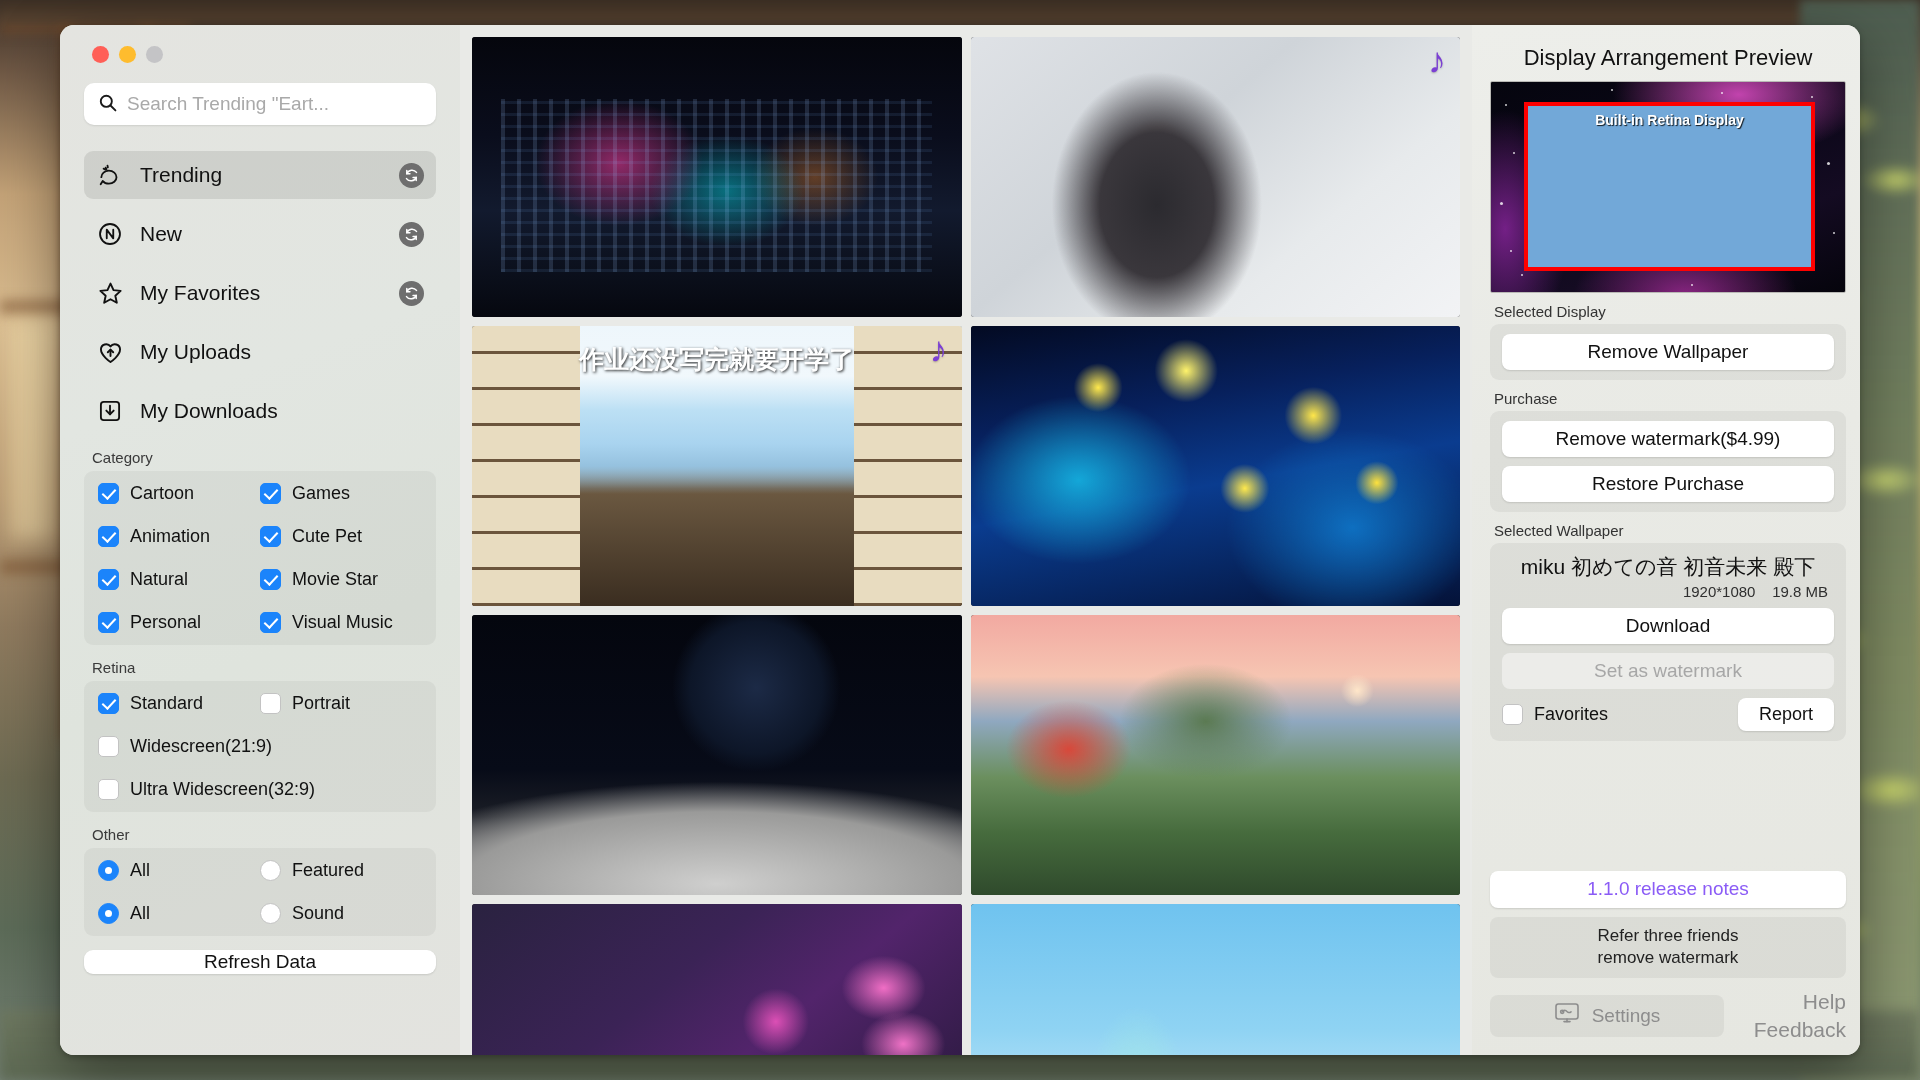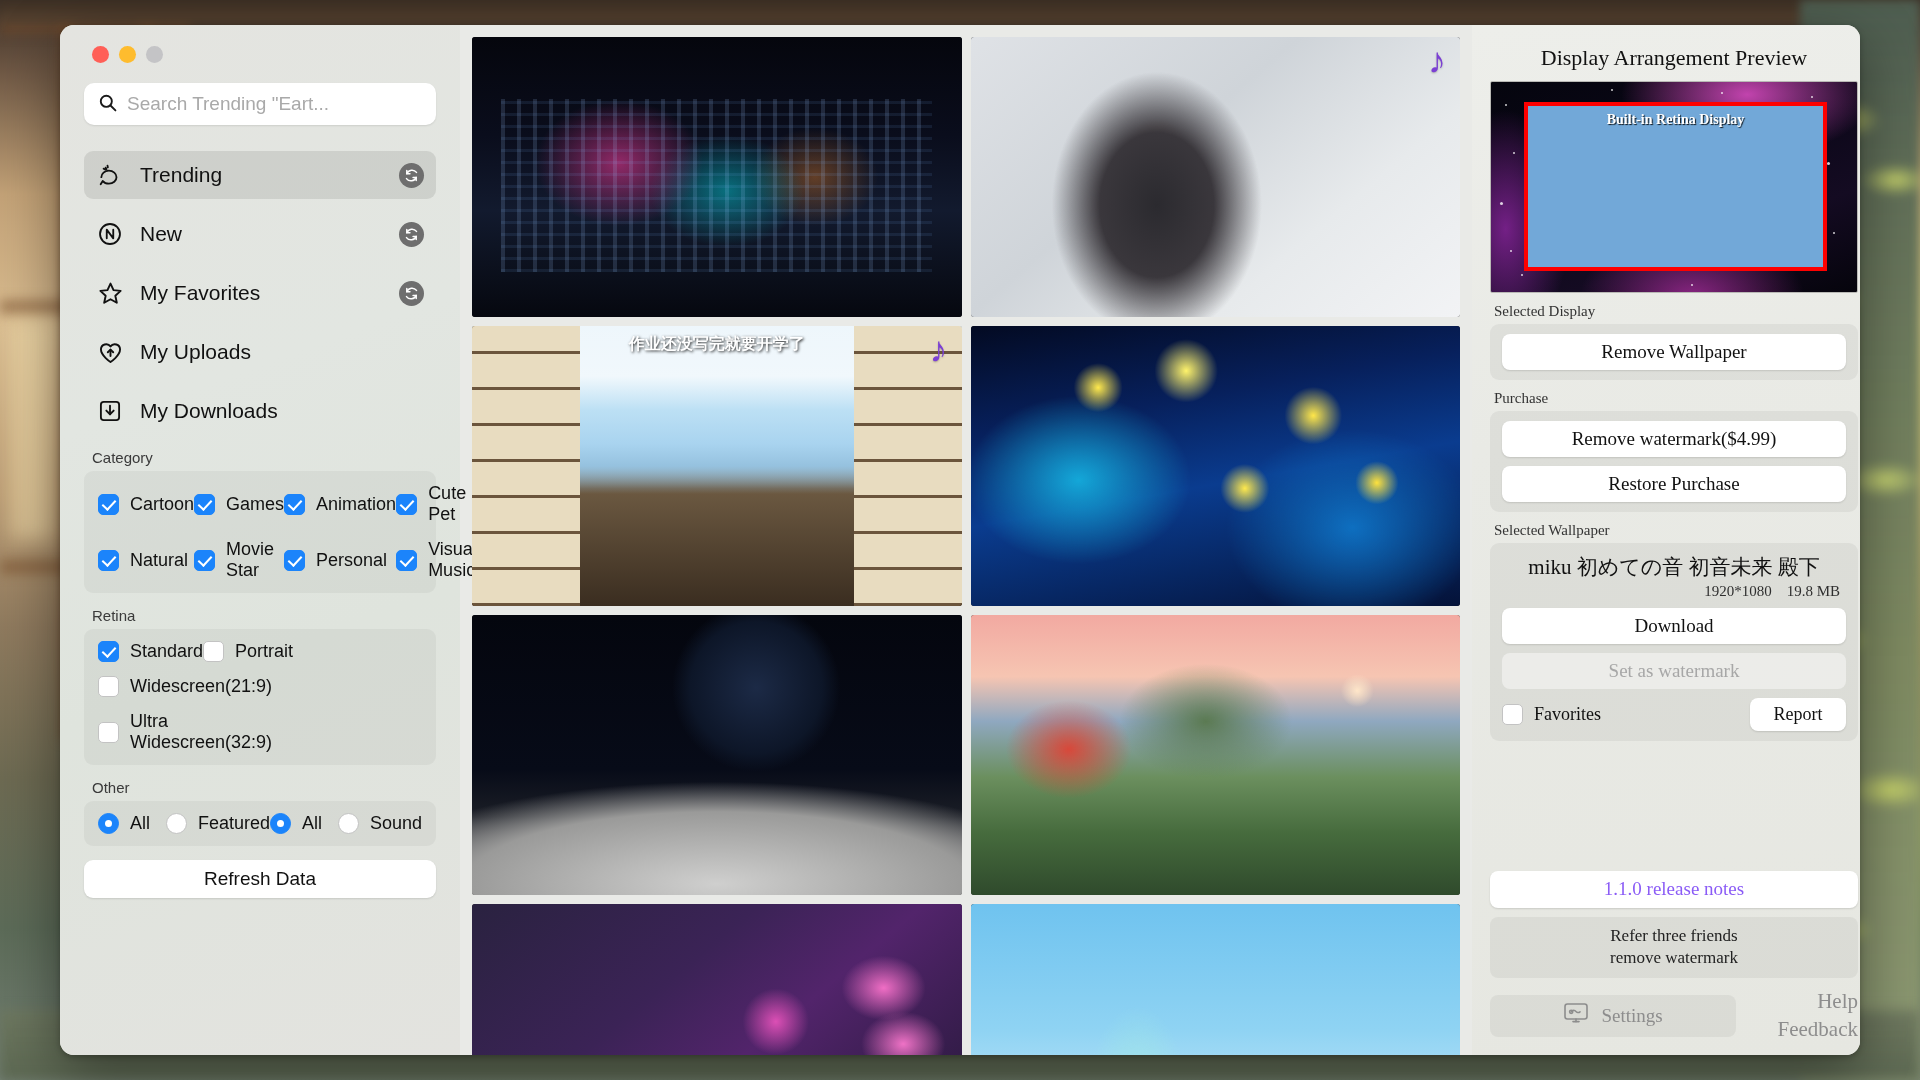--- a/index.html
+++ b/index.html
@@ -89,21 +89,21 @@
   .nav-item.active { background: rgba(0,0,0,.09); }
   .nav-label { font-size: 21px; color: #111; flex: 1; }
   .nav-ico { width: 28px; height: 28px; display: flex; align-items: center; justify-content: center; }
   .sync-btn { width: 25px; height: 25px; border-radius: 50%; background: #6e6e6e;
               display: flex; align-items: center; justify-content: center; }
 
   .group-title { font-size: 15px; color: #3a3a3a; margin: 14px 0 5px 8px; }
   .group-box {
     background: rgba(0,0,0,.045); border-radius: 9px; padding: 12px 14px;
   }
-  .opt-grid { display: grid; grid-template-columns: 1fr 1fr 1fr 1fr; row-gap: 14px; }
+  .opt-grid { display: grid; grid-template-columns: 1fr 1fr; row-gap: 22px; }
   .opt-row { display: flex; align-items: center; gap: 11px; }
   .opt-label { font-size: 18px; color: #111; }
   .cb {
     width: 21px; height: 21px; border-radius: 5px; flex: 0 0 21px;
     background: #fff; border: 1px solid #c3c3c3;
     display: flex; align-items: center; justify-content: center;
   }
   .cb.on { background: #1b84fb; border-color: #1b84fb; }
   .cb.on::after {
     content: ""; width: 6px; height: 11px; margin-top: -2px;
@@ -111,21 +111,21 @@
   }
   .rd {
     width: 21px; height: 21px; border-radius: 50%; flex: 0 0 21px;
     background: #fff; border: 1px solid #c3c3c3;
     display: flex; align-items: center; justify-content: center;
   }
   .rd.on { background: #1b84fb; border-color: #1b84fb; }
   .rd.on::after { content: ""; width: 7px; height: 7px; border-radius: 50%; background: #fff; }
 
   #refresh-btn {
-    margin-top: 14px; height: 38px; width: 100%; border-radius: 9px;
+    margin-top: 14px; height: 24px; width: 100%; border-radius: 9px;
     background: #fff; border: none; font-size: 19px; color: #111;
     box-shadow: 0 1px 2px rgba(0,0,0,.12); font-family: inherit;
   }
 
   
   #gallery {
     flex: 1; height: 100%; padding: 12px 12px 0 12px;
     background: #e9eae7;
     display: grid; grid-template-columns: 1fr 1fr;
     gap: 9px; align-content: start;
@@ -133,22 +133,22 @@
   }
   .thumb {
     position: relative; height: 280px; border-radius: 3px; overflow: hidden;
     background: #222;
   }
   .thumb .note {
     position: absolute; top: 6px; right: 14px; color: #7b3fd4;
     font-size: 36px; line-height: 1; text-shadow: 0 1px 2px rgba(0,0,0,.25);
   }
   .thumb .cap {
-    position: absolute; top: 8px; left: 0; right: 0; text-align: center;
-    color: #fff; font-size: 16px; font-weight: bold;
+    position: absolute; top: 17px; left: 0; right: 0; text-align: center;
+    color: #fff; font-size: 25px; font-weight: bold;
     text-shadow: 1px 1px 3px rgba(0,0,0,.85);
   }
 
   
   .art-city {
     position: absolute; inset: 0;
     background:
       radial-gradient(ellipse 120px 90px at 30% 45%, rgba(255,60,160,.55), transparent 70%),
       radial-gradient(ellipse 110px 80px at 52% 55%, rgba(0,220,230,.45), transparent 70%),
       radial-gradient(ellipse 90px 70px at 70% 50%, rgba(255,140,40,.35), transparent 70%),
@@ -224,22 +224,22 @@
       radial-gradient(ellipse 70px 130px at 34% 70%, #9fe6e6 0%, rgba(159,230,230,0) 72%),
       radial-gradient(ellipse 200px 70px at 72% 88%, #ffffff 0%, rgba(255,255,255,0) 75%),
       radial-gradient(ellipse 150px 60px at 20% 86%, #ffffff 0%, rgba(255,255,255,0) 75%),
       linear-gradient(180deg,#6fc3ef 0%,#8fd3f3 45%,#bfe6f8 75%,#d8f0fb 100%);
   }
 
   
   #right-panel {
     width: 388px; flex: 0 0 388px; height: 100%;
     background: linear-gradient(175deg,#edeeea 0%,#e9eae5 40%,#e6e7e1 100%);
-    padding: 12px 2px 0 18px;
-    display: flex; flex-direction: column; font-family: Liberation Serif, serif;
+    padding: 12px 14px 0 18px;
+    display: flex; flex-direction: column;
   }
   #rp-title { text-align: center; font-size: 22px; color: #111; padding: 8px 0 10px; }
   #display-preview {
     height: 212px; border: 1px solid #b9b9b5; border-radius: 2px;
     position: relative; overflow: hidden;
     background:
       radial-gradient(ellipse 180px 90px at 70% 6%, rgba(226,78,200,.85), rgba(226,78,200,0) 70%),
       radial-gradient(ellipse 90px 170px at 4% 70%, rgba(150,40,170,.75), rgba(150,40,170,0) 70%),
       radial-gradient(ellipse 160px 90px at 55% 102%, rgba(190,50,175,.7), rgba(190,50,175,0) 70%),
       linear-gradient(160deg,#05050e 0%,#0b0718 40%,#140b22 70%,#05040c 100%);

